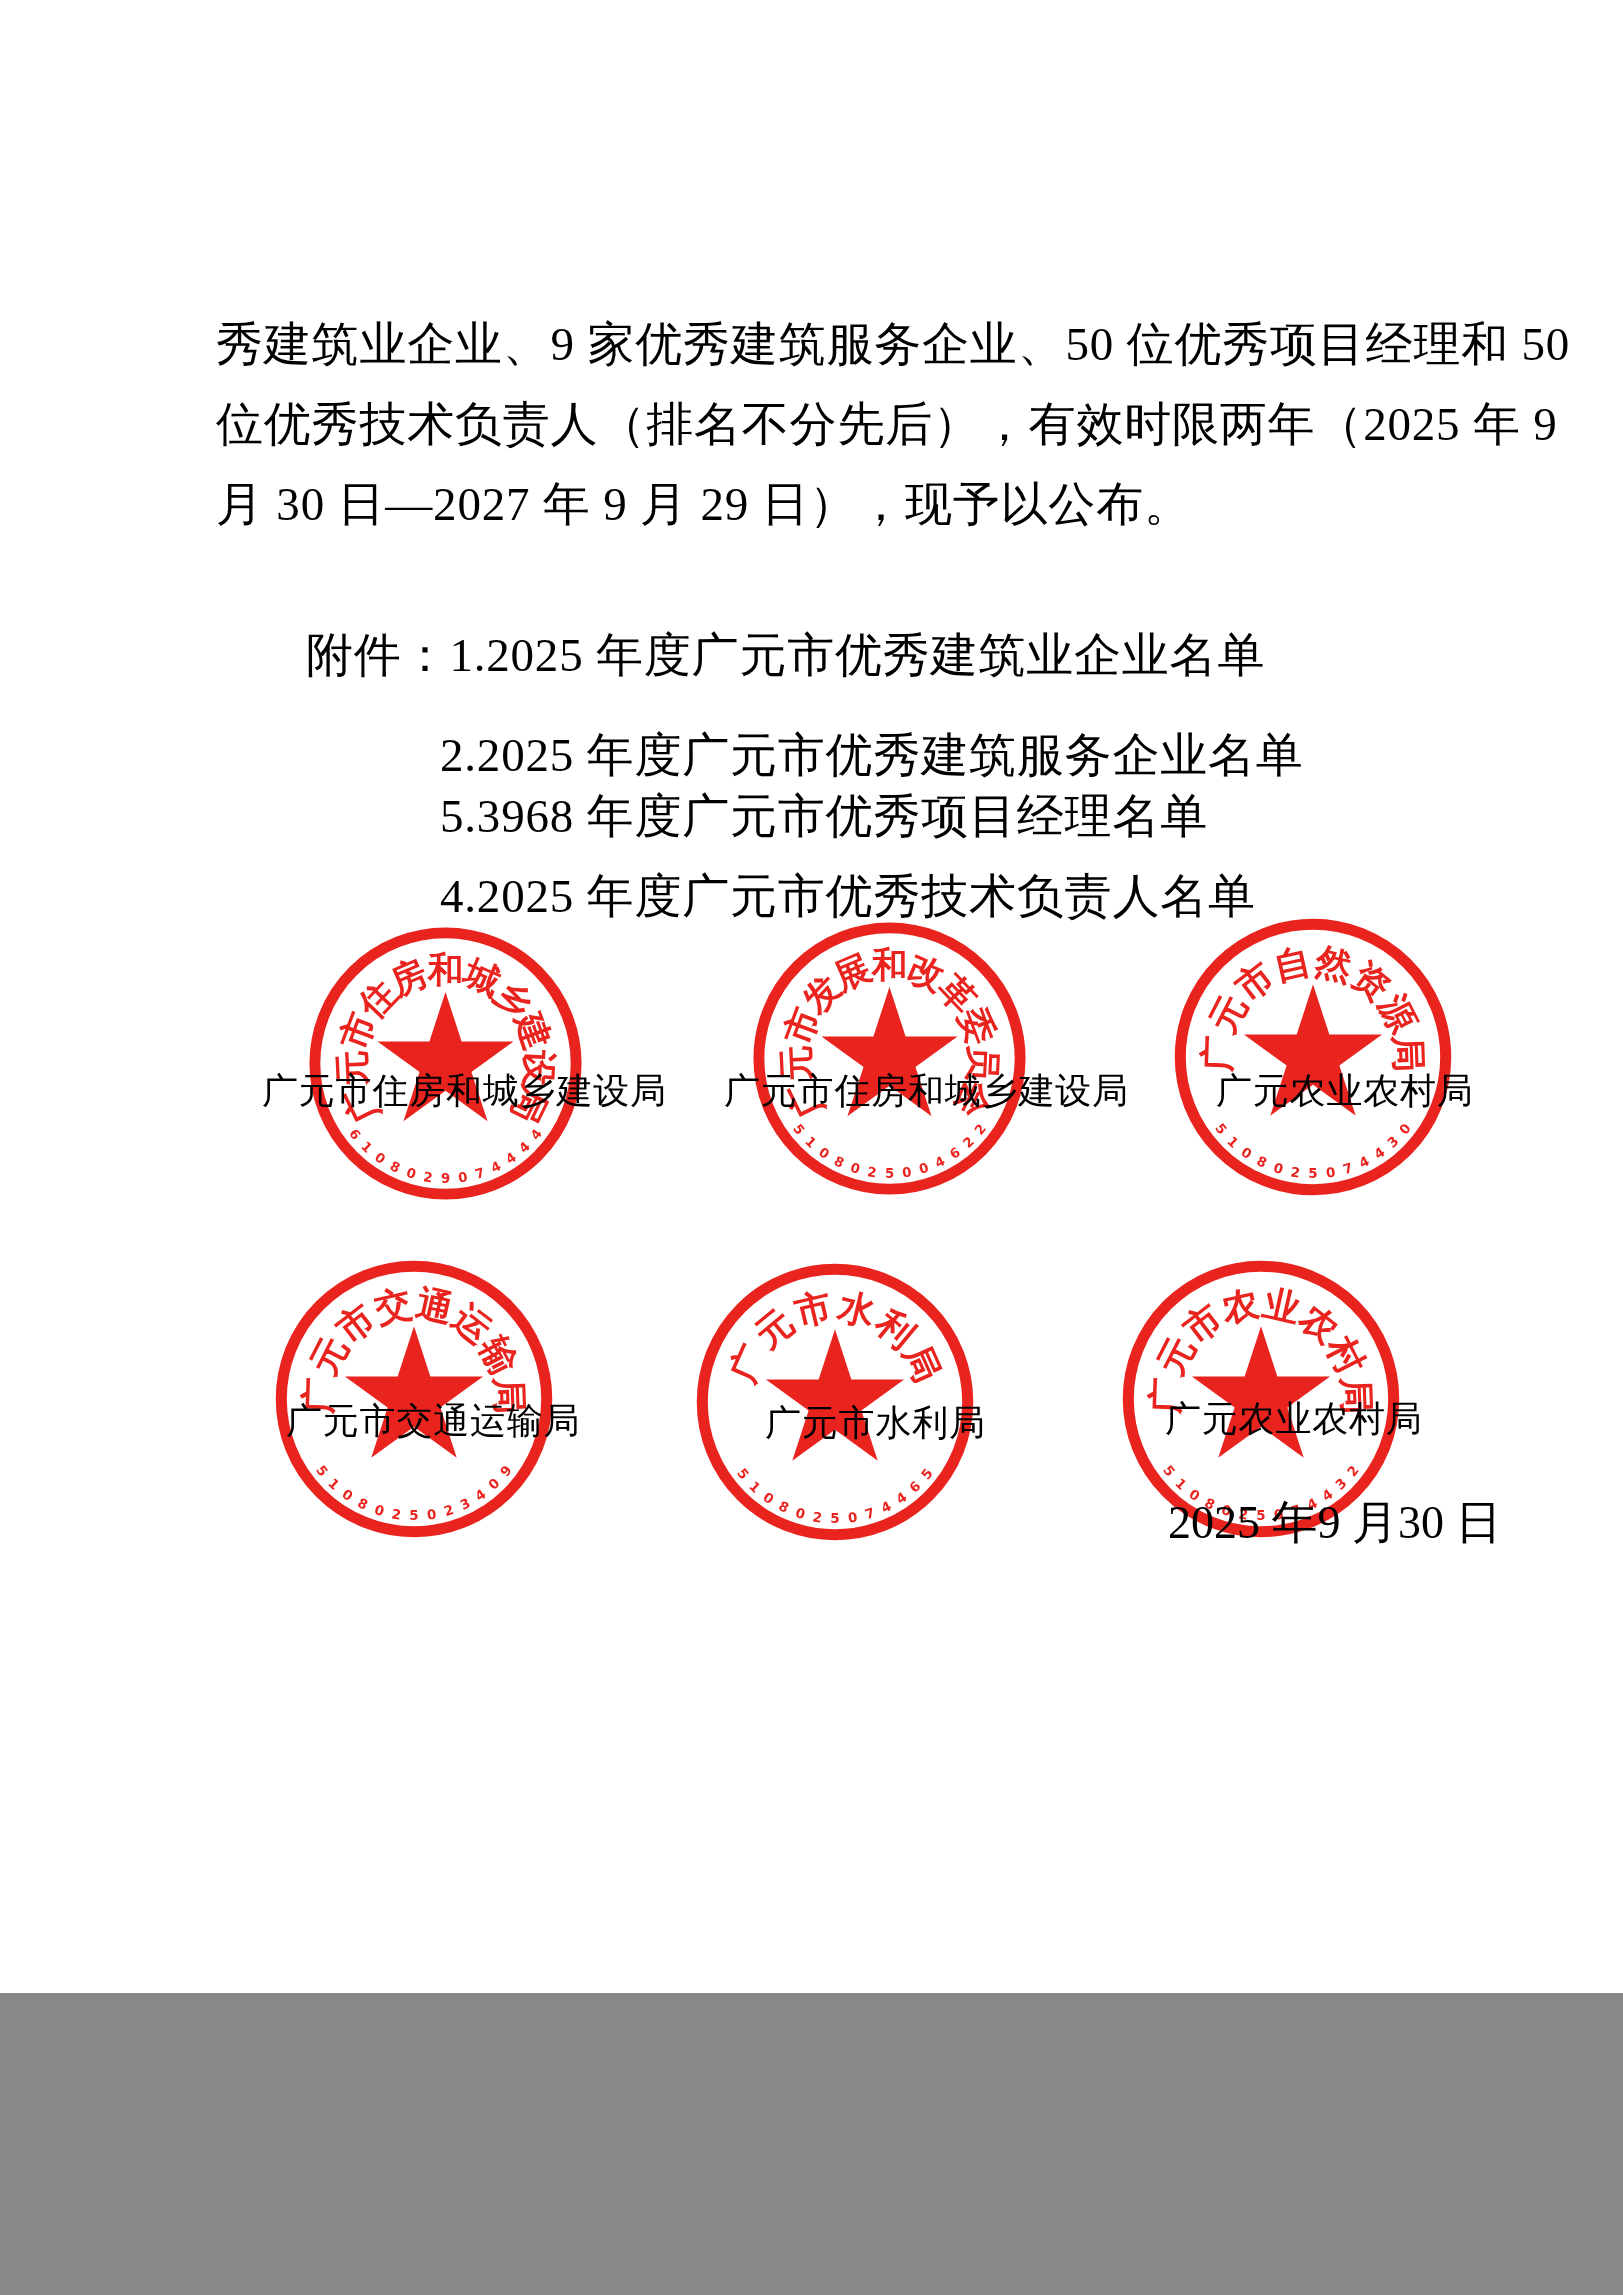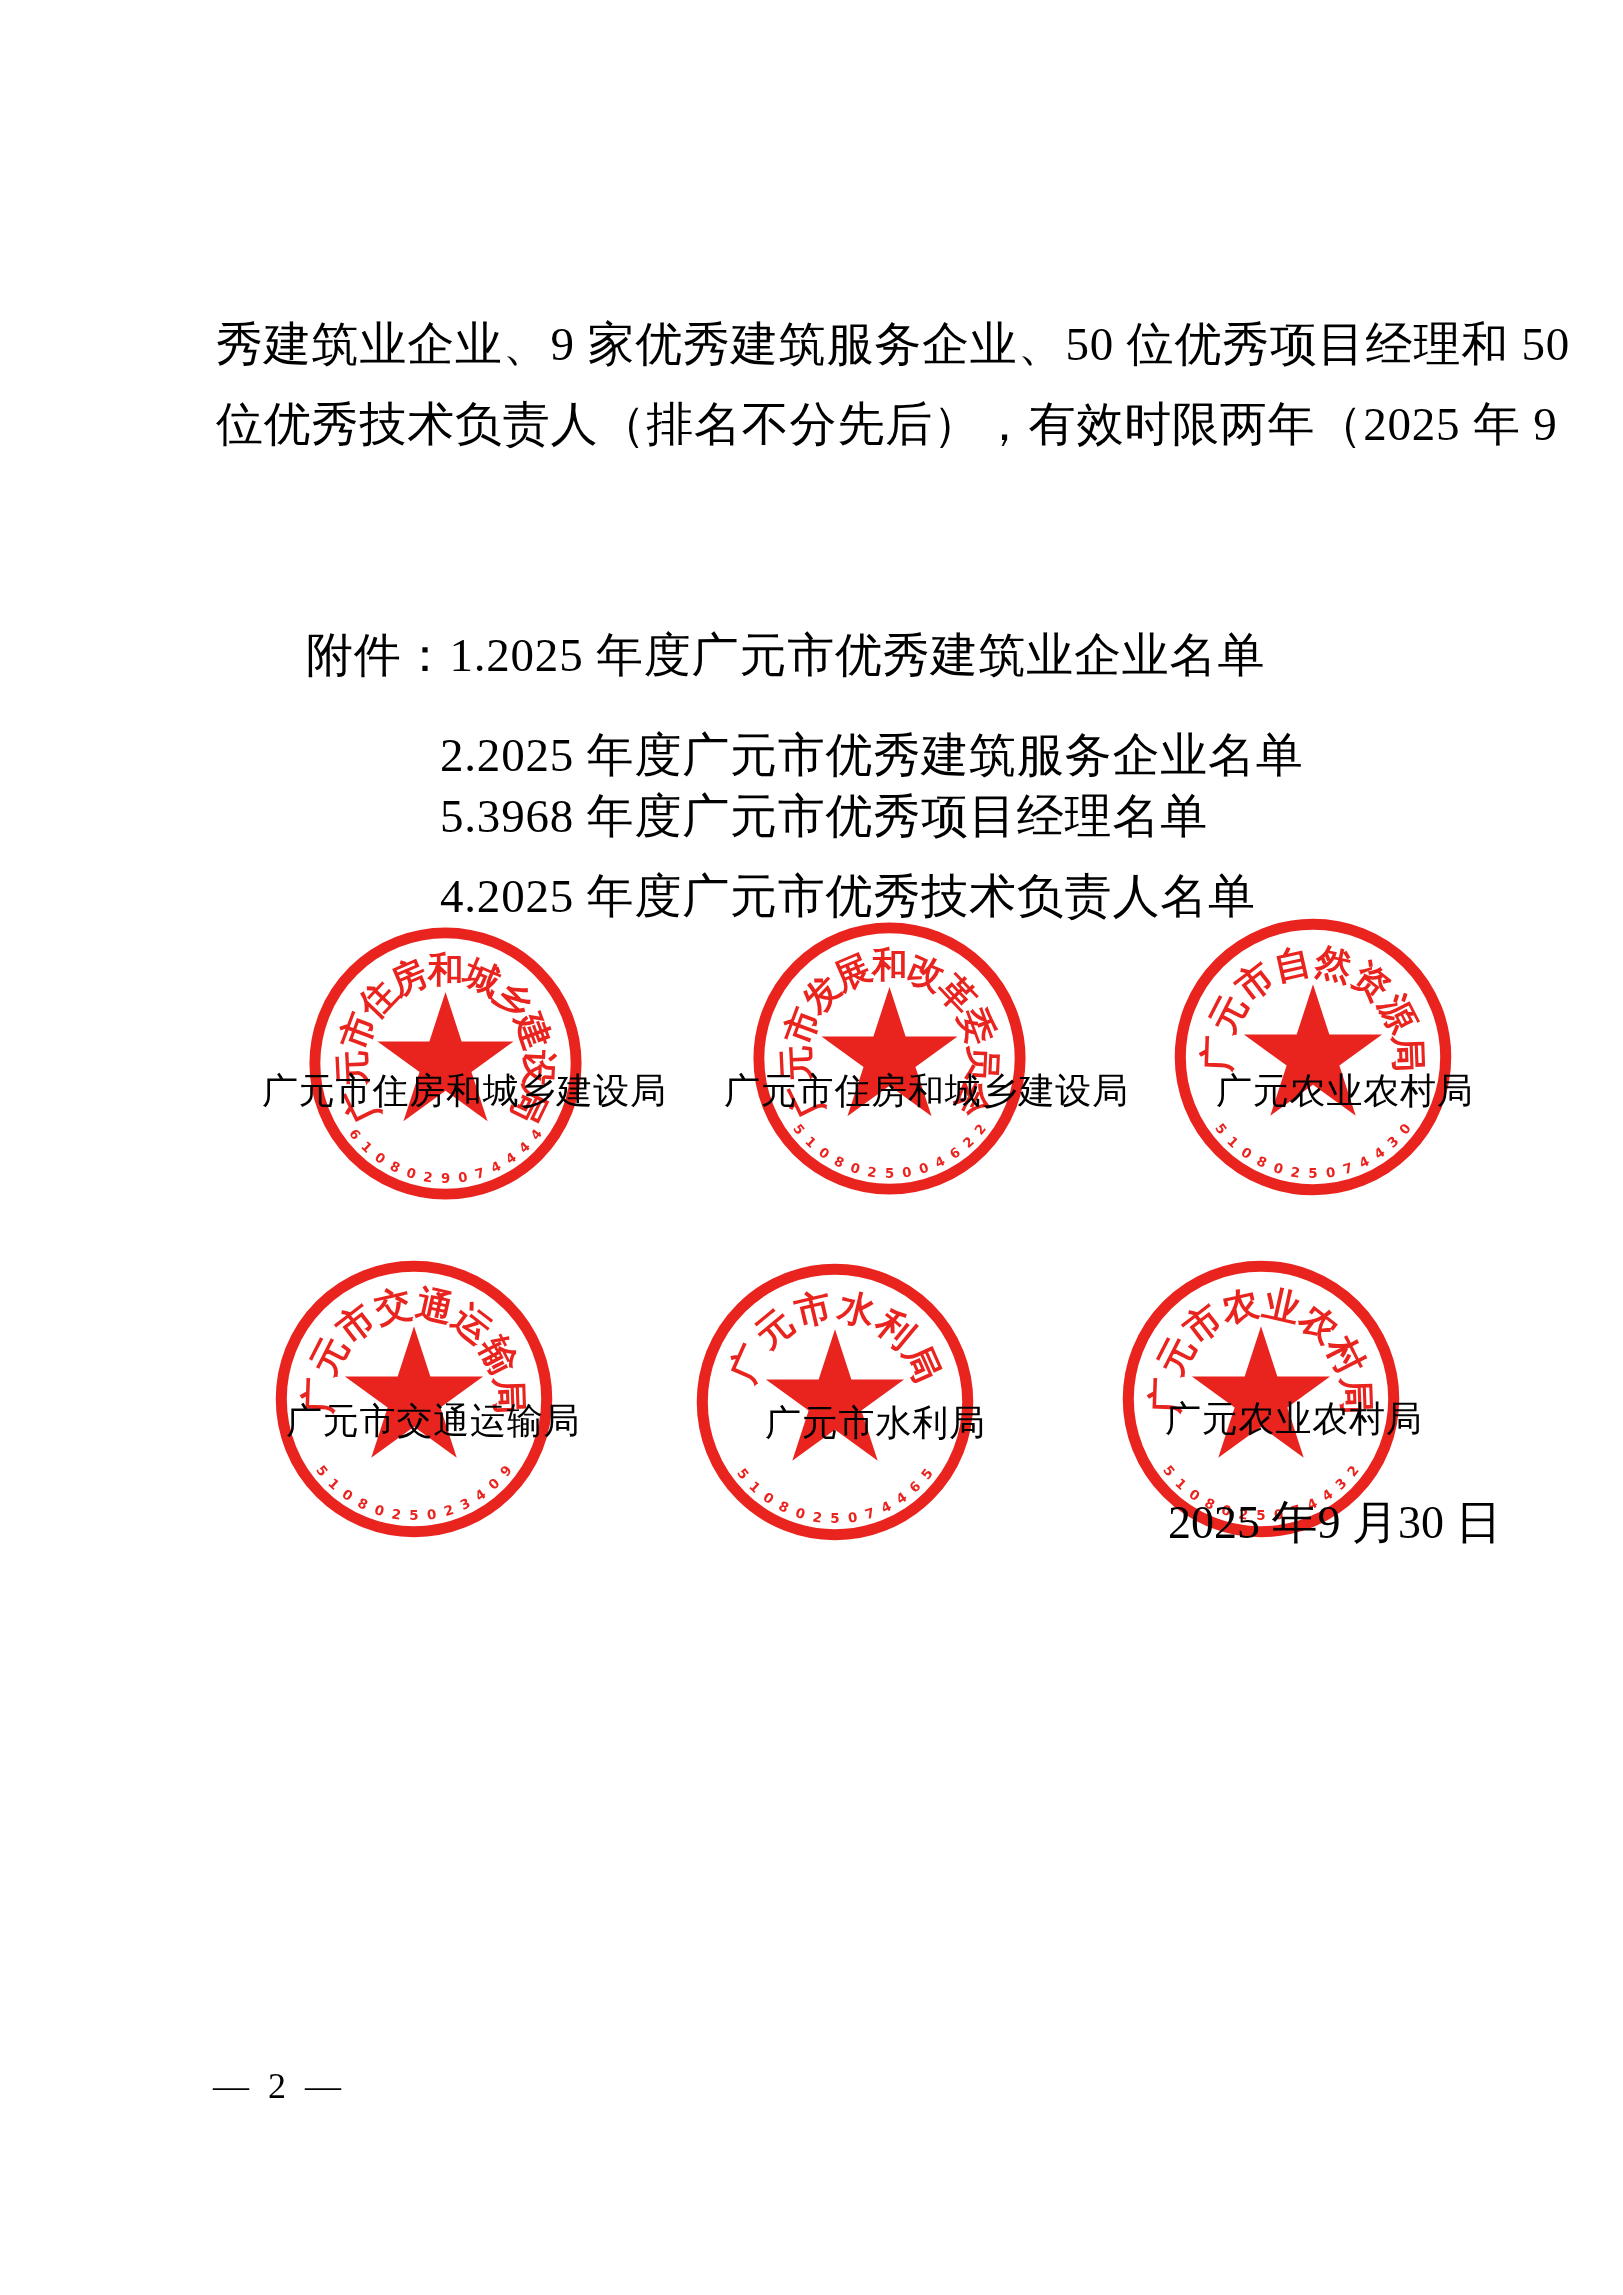--- a/index.html
+++ b/index.html
@@ -1,18 +1,18 @@
 <!DOCTYPE html>
 <html style="--seal-red: #e8120d;font-size:13.5px"><head>
 <meta charset="utf-8">
 <style>
   html,body{margin:0;padding:0;background:#888;}
   .page{
     position:relative;
-    width:1623px;height:2295px;
+    width:1623px;height:1993px;
     background:#ffffff;
     overflow:hidden;
     font-family:"Liberation Serif","DejaVu Serif",serif;
     color:#000;
   }
   .body-line{
     position:absolute;
     left:216px;
     font-size:47px;
     white-space:nowrap;
@@ -79,20 +79,21 @@
     white-space:nowrap;
   }
 </style>
 </head>
 <body>
 
 <div class="page">
 
   <div class="body-line" id="body-line-0">秀建筑业企业、9 家优秀建筑服务企业、50 位优秀项目经理和 50</div>
   <div class="body-line" id="body-line-1">位优秀技术负责人（排名不分先后），有效时限两年（2025 年 9</div>
+  <div class="body-line" id="body-line-2">月 30 日—2027 年 9 月 29 日），现予以公布。</div>
 
   <div class="attach-line" id="attach-line-0">
     <span>附件：</span><span>1.2025 年度广元市优秀建筑业企业名单</span>
   </div>
   <div class="attach-line" id="attach-line-1">2.2025 年度广元市优秀建筑服务企业名单</div>
   <div class="attach-line" id="attach-line-2">5.3968 年度广元市优秀项目经理名单</div>
   <div class="attach-line" id="attach-line-3">4.2025 年度广元市优秀技术负责人名单</div>
 
   <div id="seal-layer">
       <svg viewBox="-200 -200 400 400" class="seal" style="left: 290px; top: 908px; width: 311px; height: 311px;">

